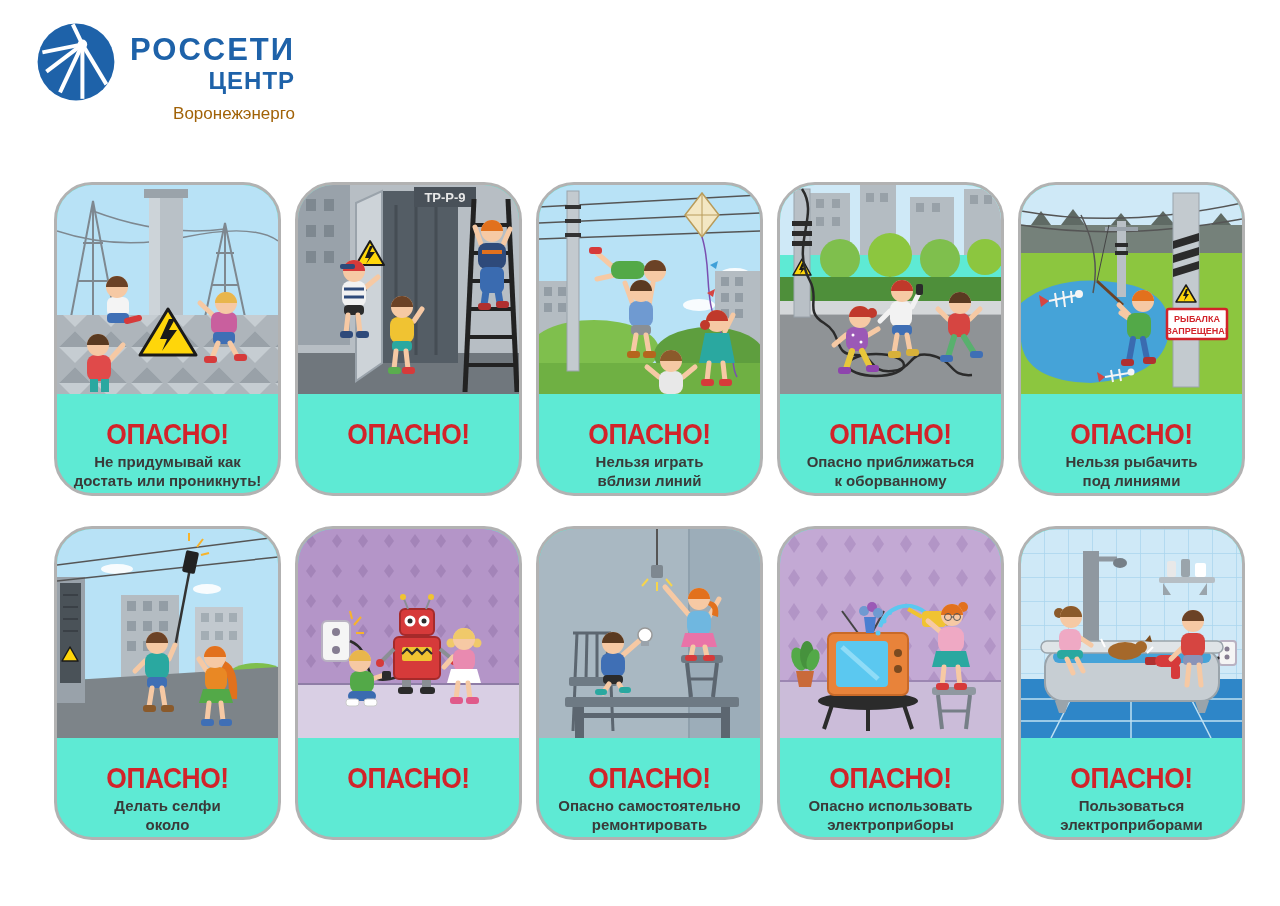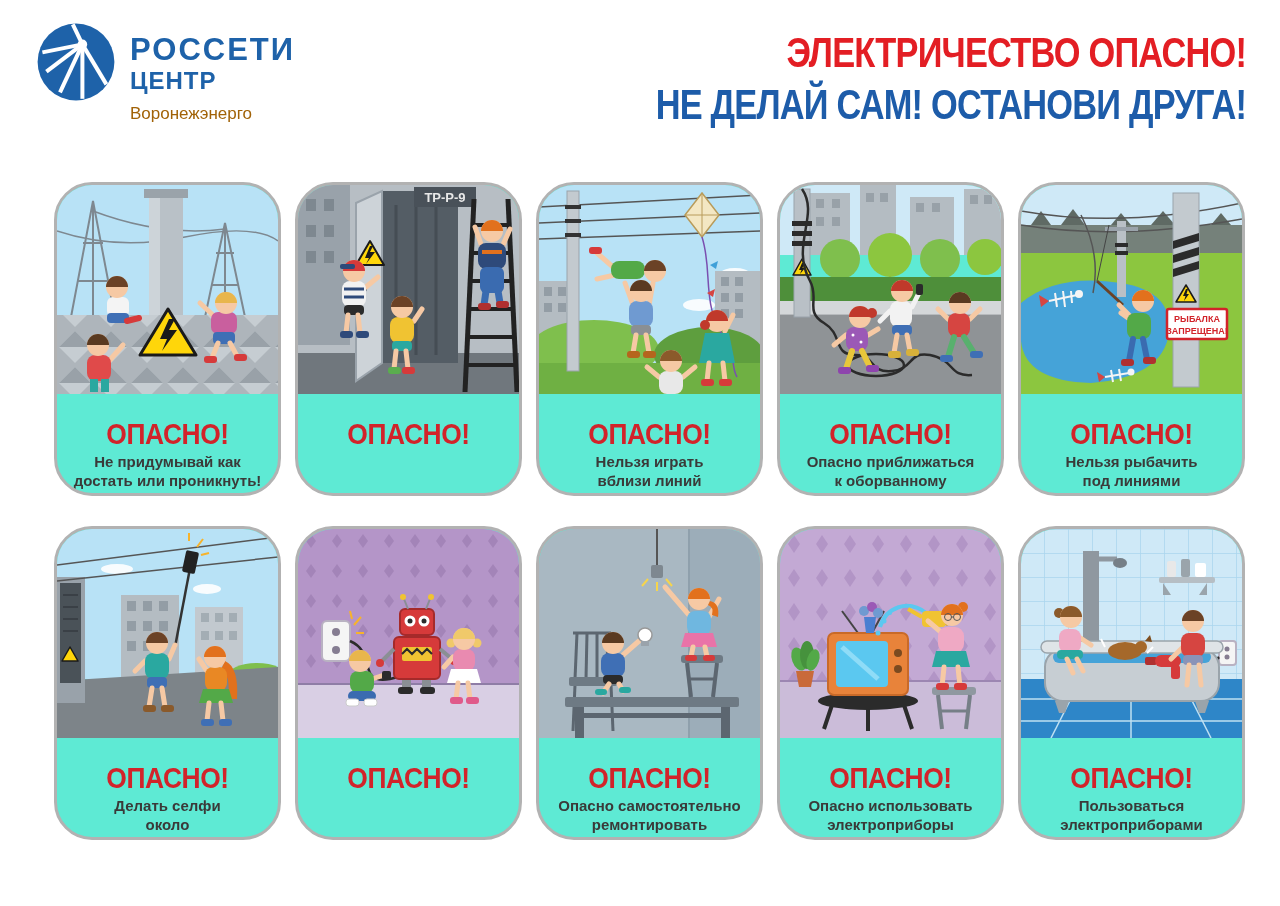--- a/index.html
+++ b/index.html
@@ -1,19 +1,19 @@
 <!DOCTYPE html>
 <html><head>
 <meta charset="utf-8">
 <style>
   html,body{margin:0;padding:0;background:#fff;}
   body{width:1280px;height:906px;position:relative;font-family:"Liberation Sans",sans-serif;overflow:hidden;}
   .poster{position:absolute;inset:0;background:#fff;}
   
-  .logo-block{position:absolute;left:36px;top:22px;display:flex;}
+  .logo-block{position:absolute;left:36px;top:22px;display:flex;text-align:right;}
   .logo-mark{width:80px;height:80px;}
   .logo-text{margin-left:14px;padding-top:12px;}
   .logo-brand{font-size:31px;font-weight:bold;color:#1e62a9;letter-spacing:2px;line-height:1.05;}
   .logo-division{font-size:24px;font-weight:bold;color:#1e62a9;letter-spacing:1px;line-height:1.15;}
   .logo-region{font-size:17px;color:#a16207;margin-top:10px;}
   .title-block{position:absolute;right:34px;top:26px;text-align:right;}
   .title-line{display:block;font-weight:bold;font-size:43px;letter-spacing:-1px;line-height:1.22;transform:scaleX(0.8);transform-origin:100% 50%;white-space:nowrap;}
   .title-red{color:#e31e24;}
   .title-blue{color:#1d5ca9;}
   
@@ -44,24 +44,20 @@
       </g>
       <circle cx="58" cy="28" r="6" fill="#fff"></circle>
     </svg>
     <div class="logo-text">
       <div class="logo-brand">РОССЕТИ</div>
       <div class="logo-division">ЦЕНТР</div>
       <div class="logo-region">Воронежэнерго</div>
     </div>
   </div>
 
-  <div class="title-block">
-    <span class="title-line title-red">ЭЛЕКТРИЧЕСТВО ОПАСНО!</span>
-    <span class="title-line title-blue">НЕ ДЕЛАЙ САМ! ОСТАНОВИ ДРУГА!</span>
-  </div>
 
   <div class="grid">
 
     <div class="card">
       <div class="card-illustration">
         <svg viewBox="0 0 221 209">
           <defs>
               <pattern id="fen1" width="36" height="36" patternUnits="userSpaceOnUse">
                 <rect width="36" height="36" fill="#aeb5bb"></rect>
                 <path d="M18 2 L34 18 L18 34 L2 18Z" fill="#c6cdd2"></path>

